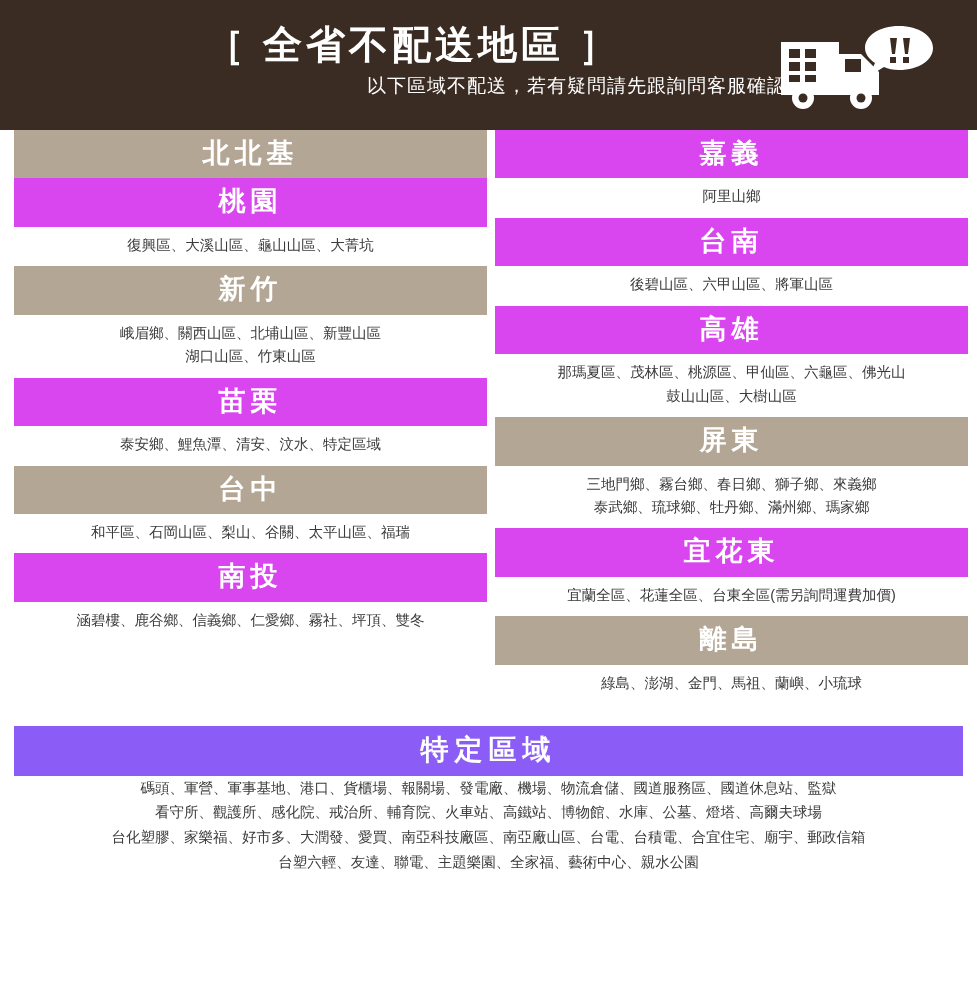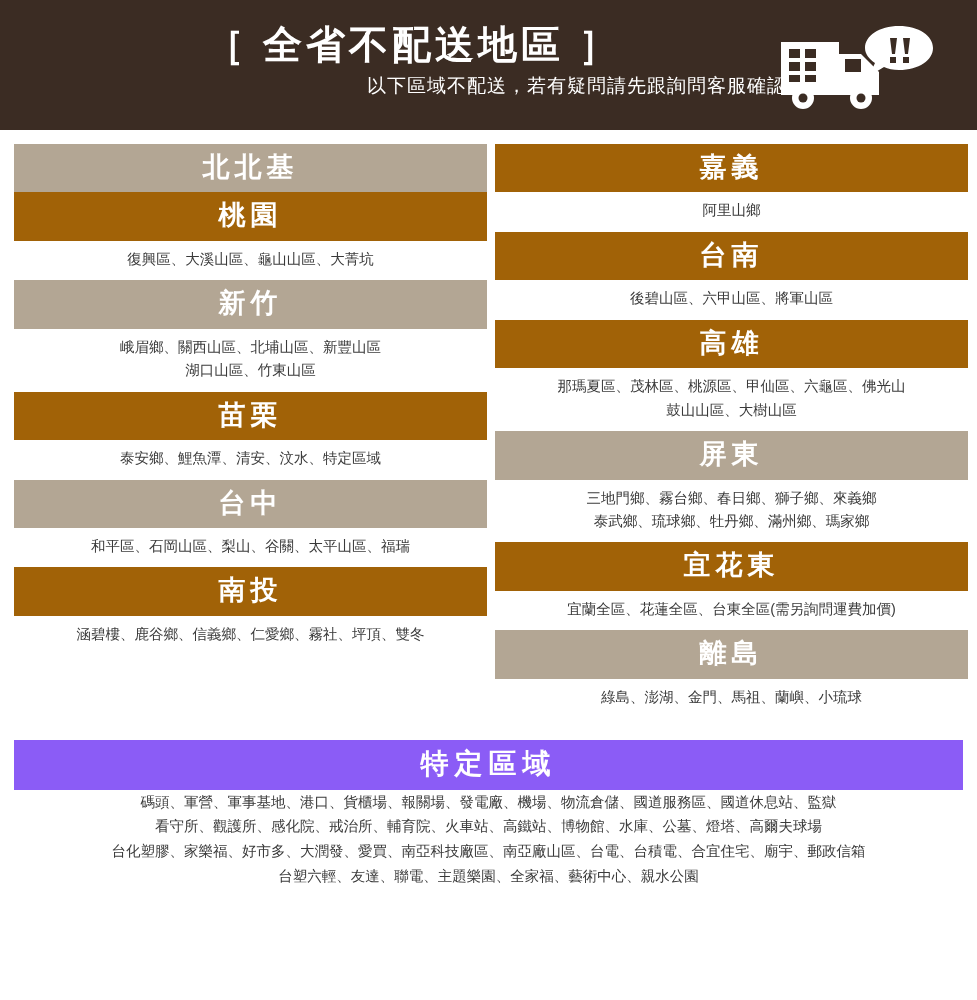--- a/index.html
+++ b/index.html
@@ -52,21 +52,21 @@
     position: absolute;
     right: 0px;
     top: -4px;
     width: 72px;
     height: 58px;
   }
 
   
   .content {
     position: relative;
-    padding: 14px 14px 0 14px;
+    padding: 0 14px 0 14px;
     box-sizing: border-box;
   }
   .cols {
     display: flex;
     gap: 8px;
     align-items: flex-start;
   }
   .col {
     width: 473px;
     flex: 0 0 473px;
@@ -74,21 +74,21 @@
 
   .band {
     text-align: center;
     font-size: 27px;
     font-weight: bold;
     color: #ffffff;
     letter-spacing: 5px;
     padding: 7px 0 9px 0;
     line-height: 1.2;
   }
-  .band.brown { background: #a16207; }
+  .band.brown { background: #d946ef; }
   .band.taupe { background: #b3a694; }
   .band.grey  { background: #8b5cf6; }
 
   .items {
     text-align: center;
     font-size: 14.5px;
     line-height: 1.62;
     color: #3a3a3a;
     padding: 7px 6px 9px 6px;
     white-space: pre-line;

